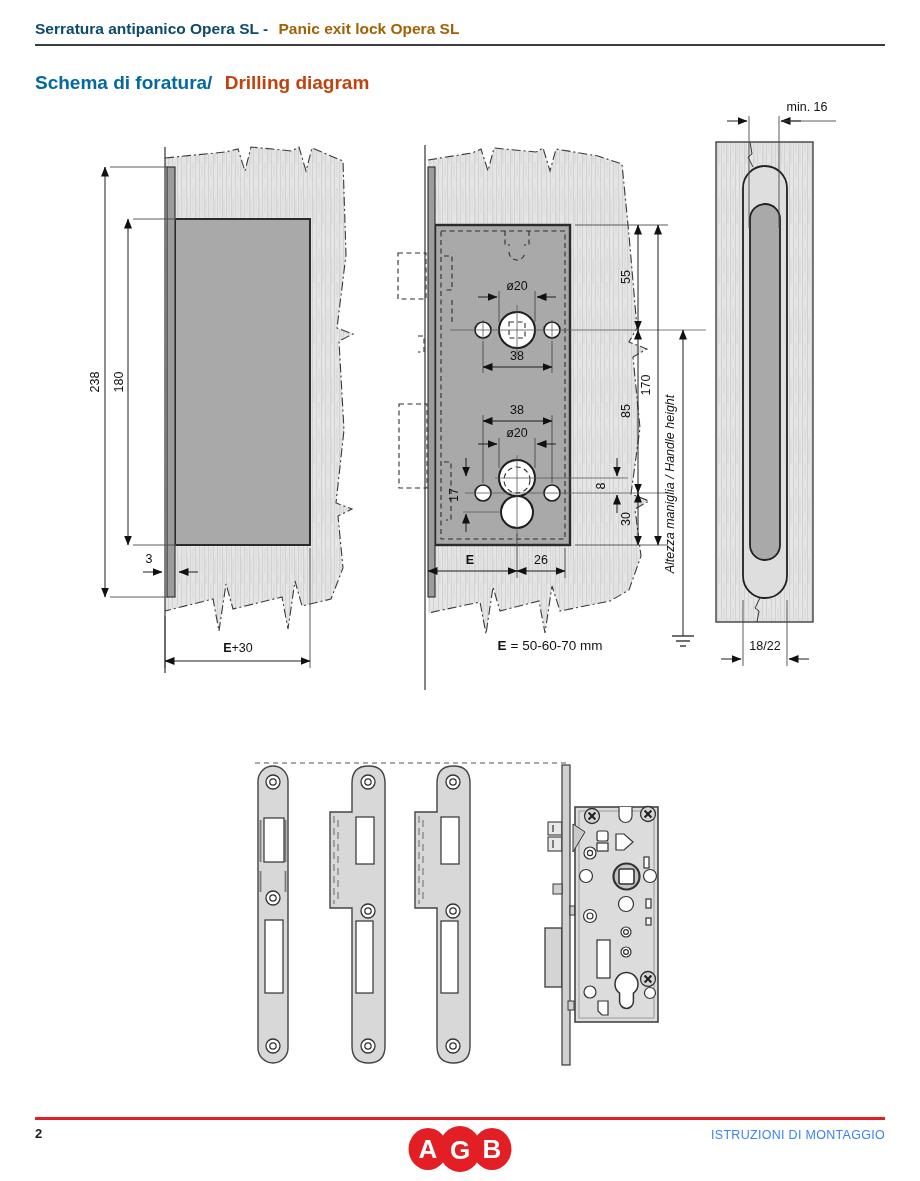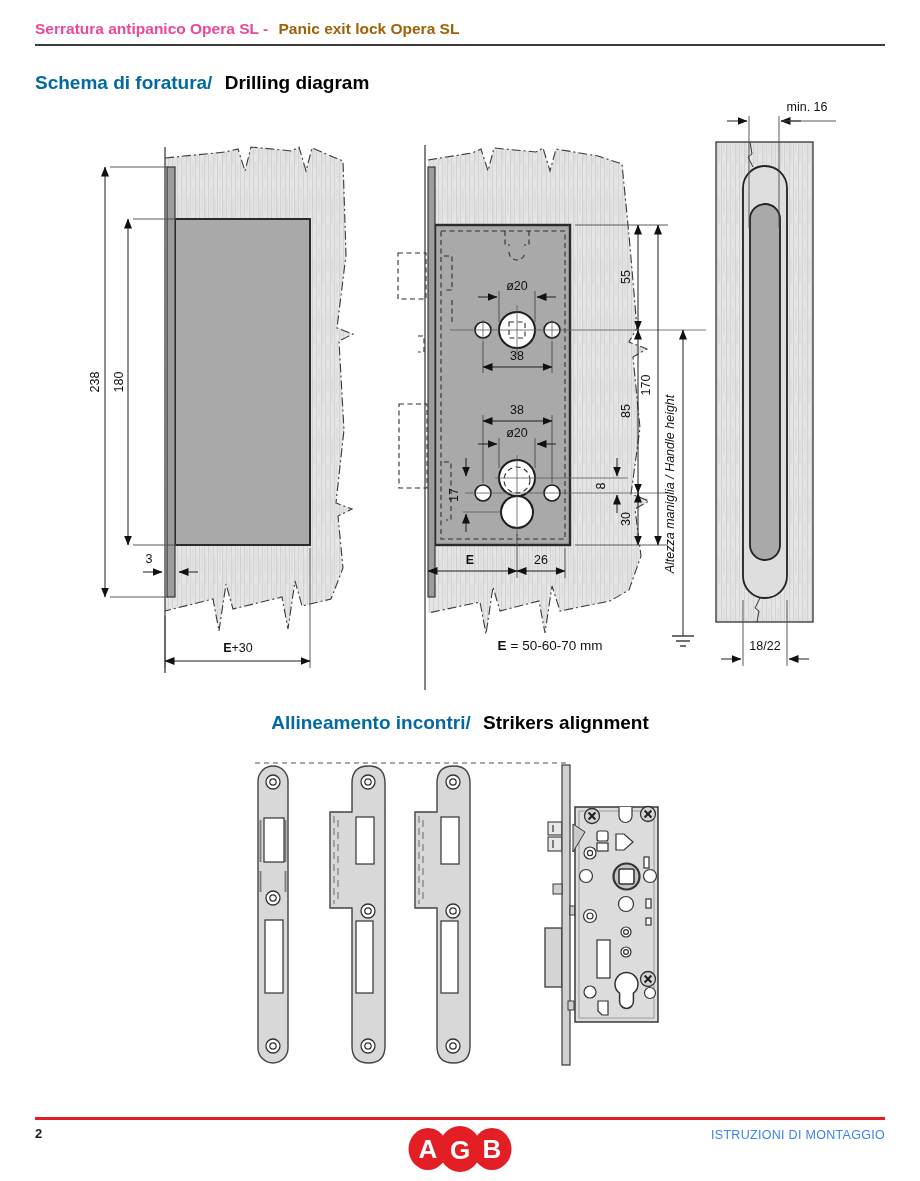--- a/index.html
+++ b/index.html
@@ -1,24 +1,24 @@
 <!DOCTYPE html>
 <html><head>
 <meta charset="utf-8">
 <style>
   html,body{margin:0;padding:0;background:#fff;}
   #page{position:relative;width:920px;height:1181px;background:#ffffff;overflow:hidden;
         font-family:"Liberation Sans",sans-serif;}
   .hdr{position:absolute;left:35px;top:20px;font-size:15.5px;font-weight:bold;white-space:nowrap;}
-  .hdr .it{color:#ec4899;}
+  .hdr .it{color:#0c4a6e;}
   .hdr .en{color:#a16207;margin-left:6px;}
   .rule-dark{position:absolute;left:35px;top:44px;width:850px;height:2px;background:#3d3d3d;}
   .sect{position:absolute;font-size:19px;font-weight:bold;white-space:nowrap;}
   .sect .it{color:#0369a1;}
-  .sect .en{color:#000000;margin-left:7px;}
+  .sect .en{color:#c2410c;margin-left:7px;}
   #drill-title{left:35px;top:72px;}
   #strikers-title{left:0;right:0;top:712px;text-align:center;}
   .rule-red{position:absolute;left:35px;top:1117px;width:850px;height:3px;}
   .pagenum{position:absolute;left:35px;top:1126px;font-size:13px;font-weight:bold;color:#1a1a1a;}
   .doclabel{position:absolute;right:35px;top:1128px;font-size:12.5px;color:#3b82f6;letter-spacing:.3px;}
   #logo{position:absolute;left:50%;top:1125px;transform:translateX(-50%);}
   svg{position:absolute;left:0;top:0;}
   
   .dim{stroke:#1f1f1f;stroke-width:1;fill:none;}
   .ext{stroke:#4a4a4a;stroke-width:.9;fill:none;}
@@ -40,24 +40,20 @@
     <span class="it">Serratura antipanico Opera SL -</span>
     <span class="en">Panic exit lock Opera SL</span>
   </div>
   <div class="rule-dark"></div>
 
   <div id="drill-title" class="sect">
     <span class="it">Schema di foratura/</span>
     <span class="en">Drilling diagram</span>
   </div>
 
-  <div id="strikers-title" class="sect">
-    <span class="it">Allineamento incontri/</span>
-    <span class="en">Strikers alignment</span>
-  </div>
 
   <svg width="920" height="1181" viewBox="0 0 920 1181">
     <defs>
       <marker id="ah" viewBox="0 0 10 8" refX="9.5" refY="4" markerWidth="10" markerHeight="8" orient="auto-start-reverse">
         <path d="M0,0 L10,4 L0,8 Z" fill="#111"></path>
       </marker>
       <pattern id="wood" width="9" height="60" patternUnits="userSpaceOnUse">
         <rect width="9" height="60" fill="#e5e5e5"></rect>
         <path d="M1.5,0 V60 M6.5,0 V60" stroke="#d2d2d2" stroke-width="1"></path>
         <path d="M4,8 V34 M4,42 V58 M8,18 V44" stroke="#dbdbdb" stroke-width="1.3"></path>

